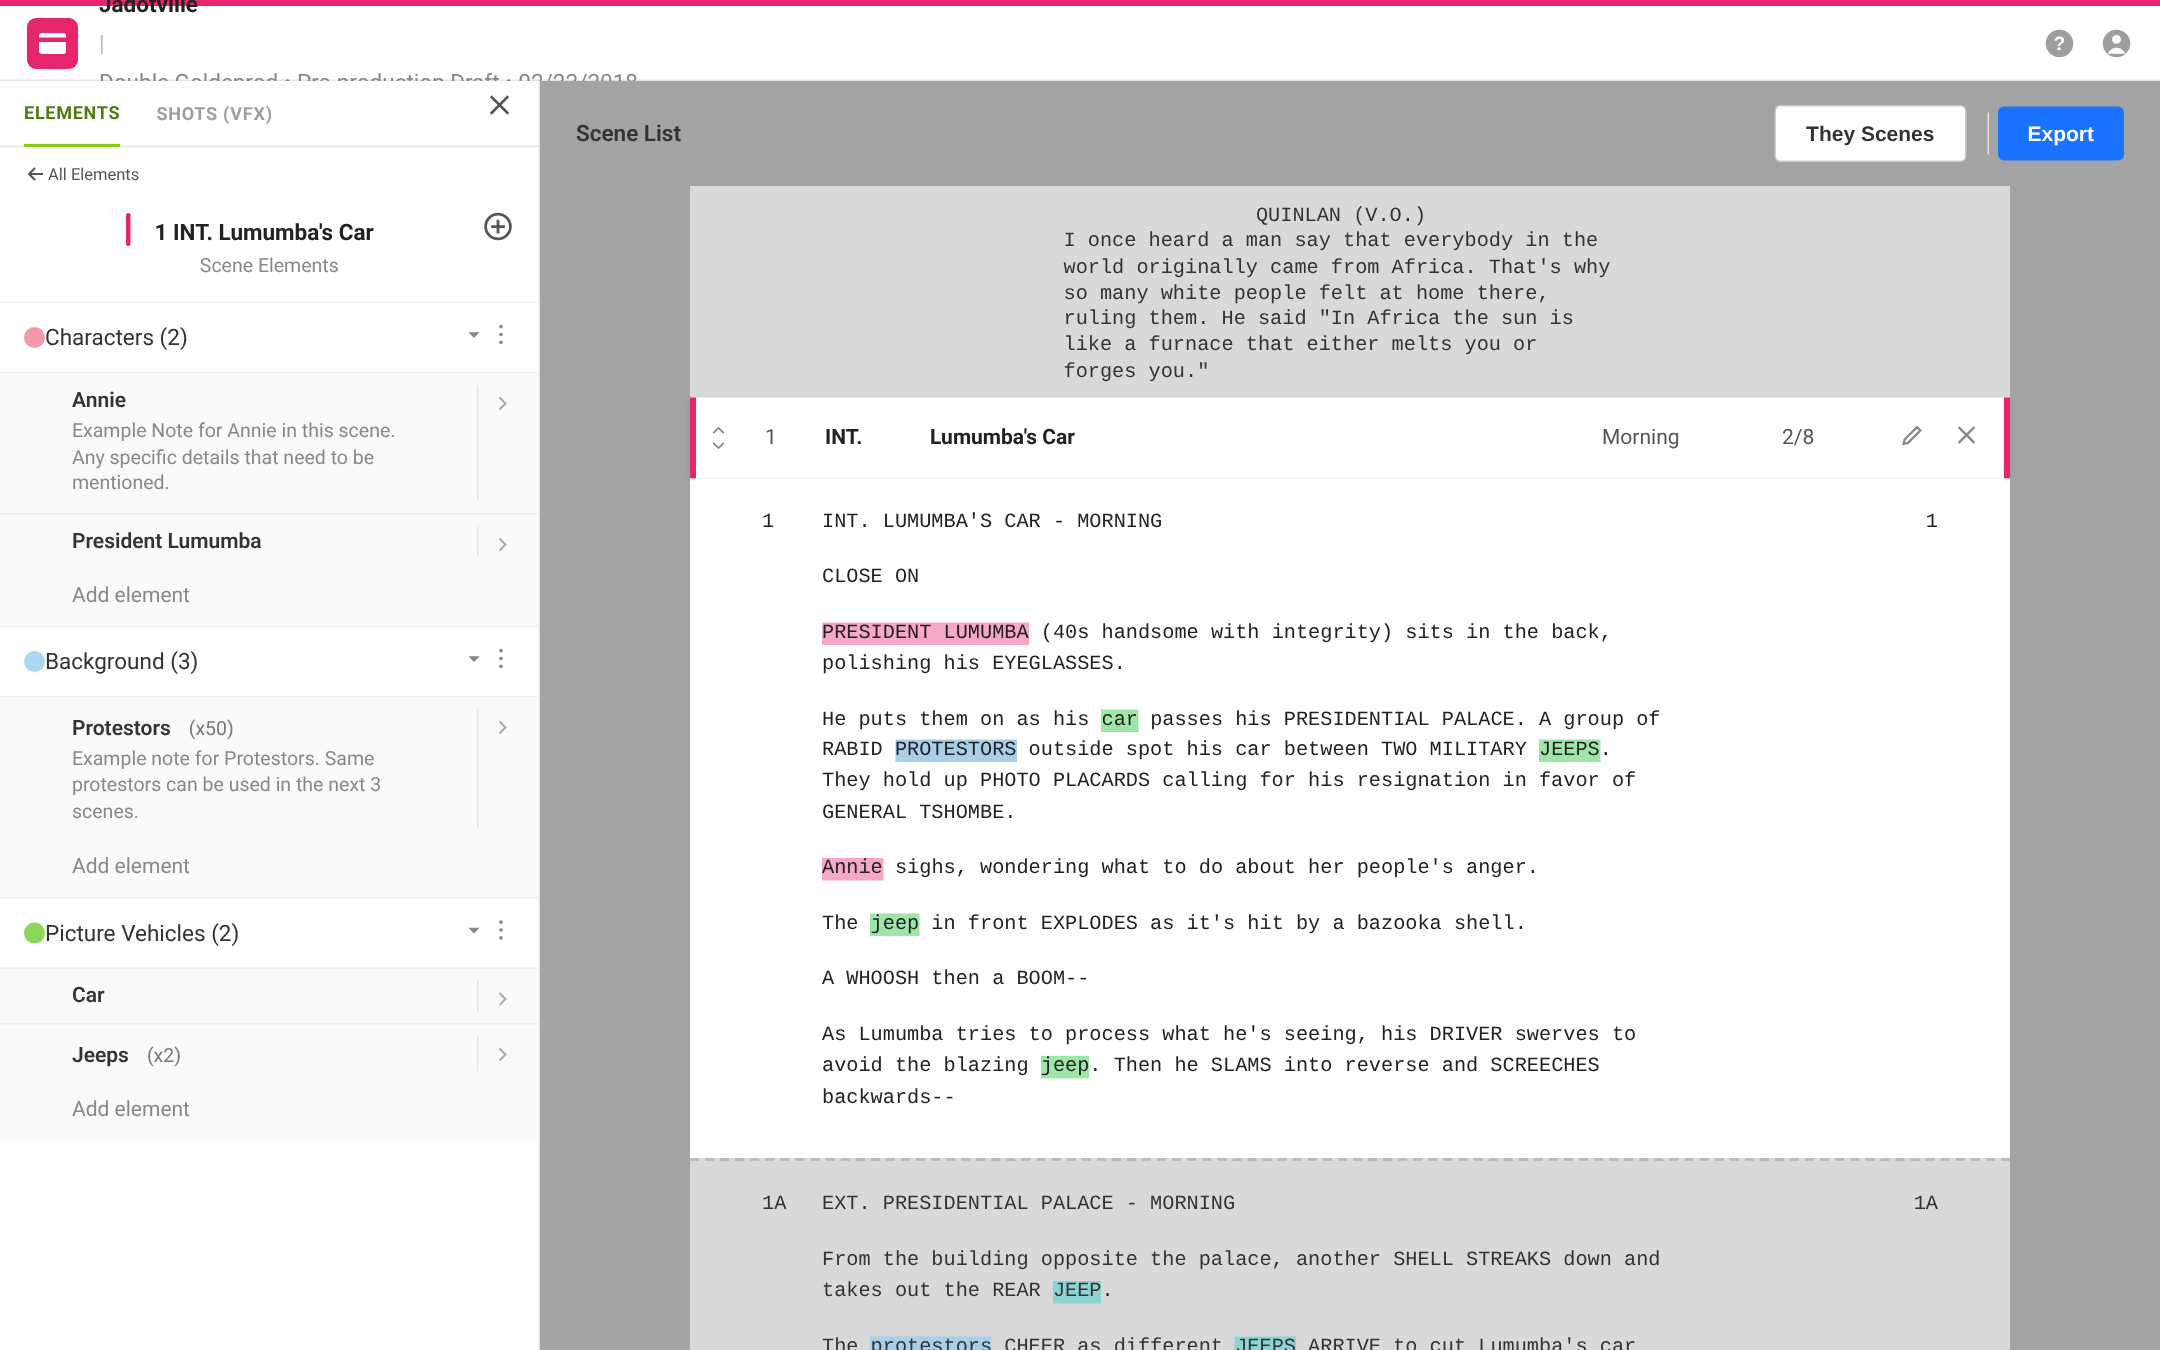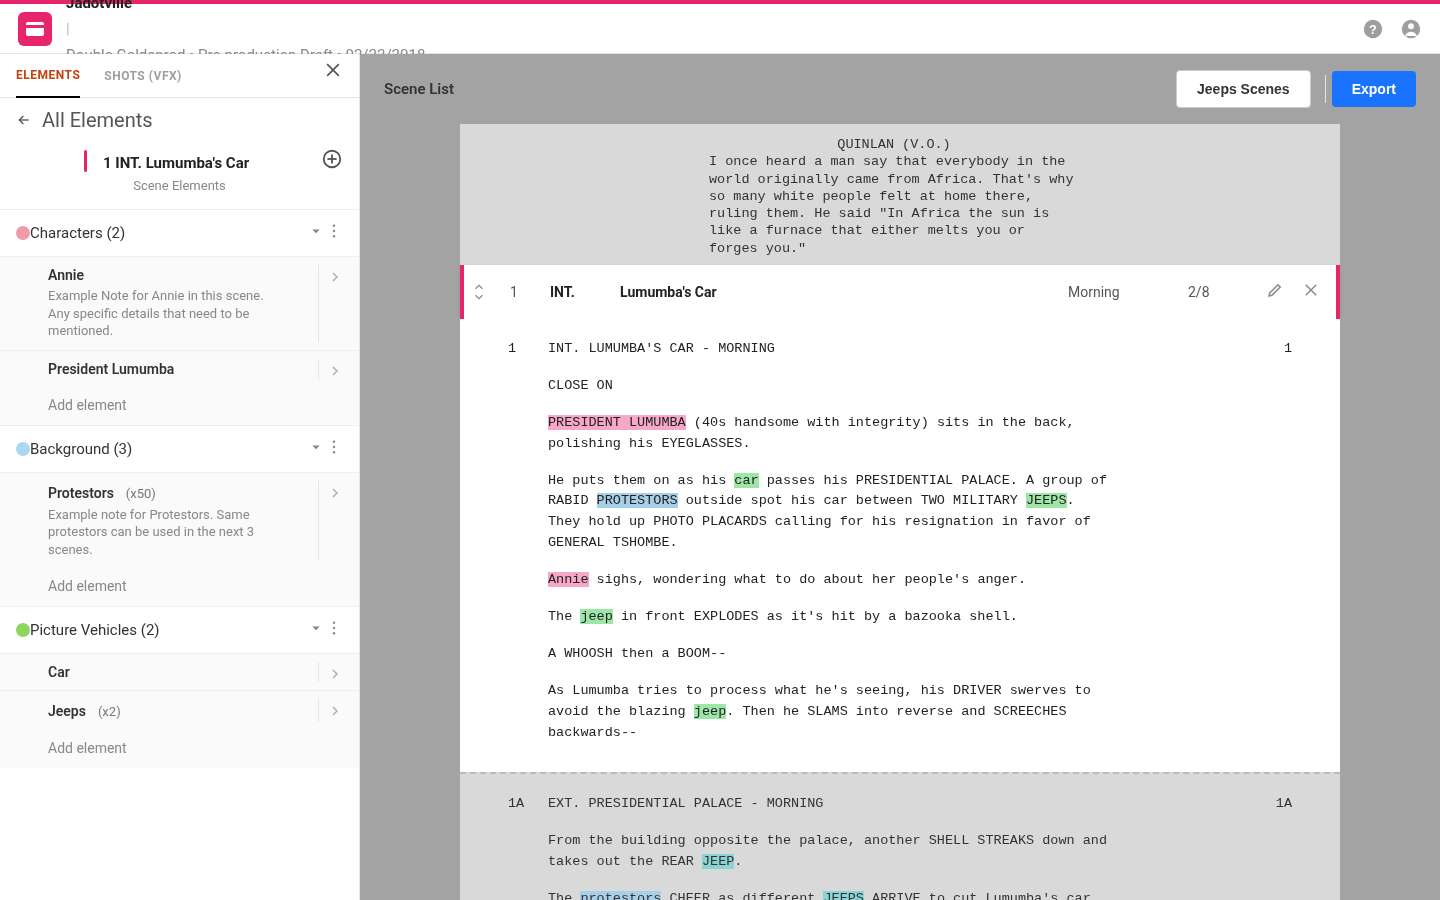--- a/index.html
+++ b/index.html
@@ -29,25 +29,25 @@
   .title-block .sub { color: #888; }
   .header-spacer { flex: 1; }
   .hdr-icon { width: 22px; height: 22px; fill: #9e9e9e; margin-left: 16px; cursor: pointer; }
 
   .body { flex: 1; display: flex; overflow: hidden; }
 
   
   .sidebar { width: 360px; border-right: 1px solid #e5e5e5; display: flex; flex-direction: column; background:#fff; }
   .side-tabs { display: flex; align-items: center; padding: 0 16px; border-bottom: 1px solid #e5e5e5; height: 44px; position:relative; }
   .side-tab { font-size: 12px; font-weight: 700; letter-spacing: .5px; color: #9e9e9e; padding: 14px 0; margin-right: 24px; cursor:pointer; }
-  .side-tab.active { color: #c2410c; border-bottom: 2px solid #000000; }
+  .side-tab.active { color: #4d7c0f; border-bottom: 2px solid #84cc16; }
   .side-close { position:absolute; right:16px; top:6px; cursor:pointer; }
   .side-close svg{ width:20px; height:20px; stroke:#555; stroke-width:2; fill:none; }
 
-  .back-row { display:flex; align-items:center; gap:10px; padding:10px 16px; color:#555; font-size:20px; cursor:pointer; }
+  .back-row { display:flex; align-items:center; padding:10px 16px; color:#555; font-size:11px; cursor:pointer; }
   .back-row svg{ width:16px; height:16px; stroke:#555; stroke-width:2; fill:none; }
 
   .scene-block { padding: 8px 16px 16px 16px; position:relative; }
   .scene-title-row{ display:flex; align-items:flex-end; }
   .scene-accent { width:3px; height:22px; background:#e6256d; border-radius:2px; margin-right:16px; margin-left:68px; }
   .scene-title { font-weight:700; font-size:15px; }
   .scene-sub { text-align:center; color:#888; font-size:13px; margin-top:6px; }
   .scene-add { position:absolute; right:16px; top:6px; cursor:pointer; }
   .scene-add svg{ width:22px; height:22px; stroke:#555; stroke-width:2; fill:none; }
 
@@ -271,21 +271,21 @@
       </div>
 
     </div>
 
   </div>
 
   <div class="main">
     <div class="main-header">
       <div class="main-title">Scene List</div>
       <div class="main-spacer"></div>
-      <button class="btn btn-outline">Jeeps Scenes</button>
+      <button class="btn btn-outline">They Scenes</button>
       <div class="divider-v"></div>
       <button class="btn btn-primary">Export</button>
     </div>
 
     <div class="script-area">
       <div class="page-bg">
         <div class="vo-block">
           <div class="vo-cue">QUINLAN (V.O.)</div>
           <div class="vo-text">I once heard a man say that everybody in the world originally came from Africa. That's why so many white people felt at home there, ruling them. He said "In Africa the sun is like a furnace that either melts you or forges you."</div>
         </div>

